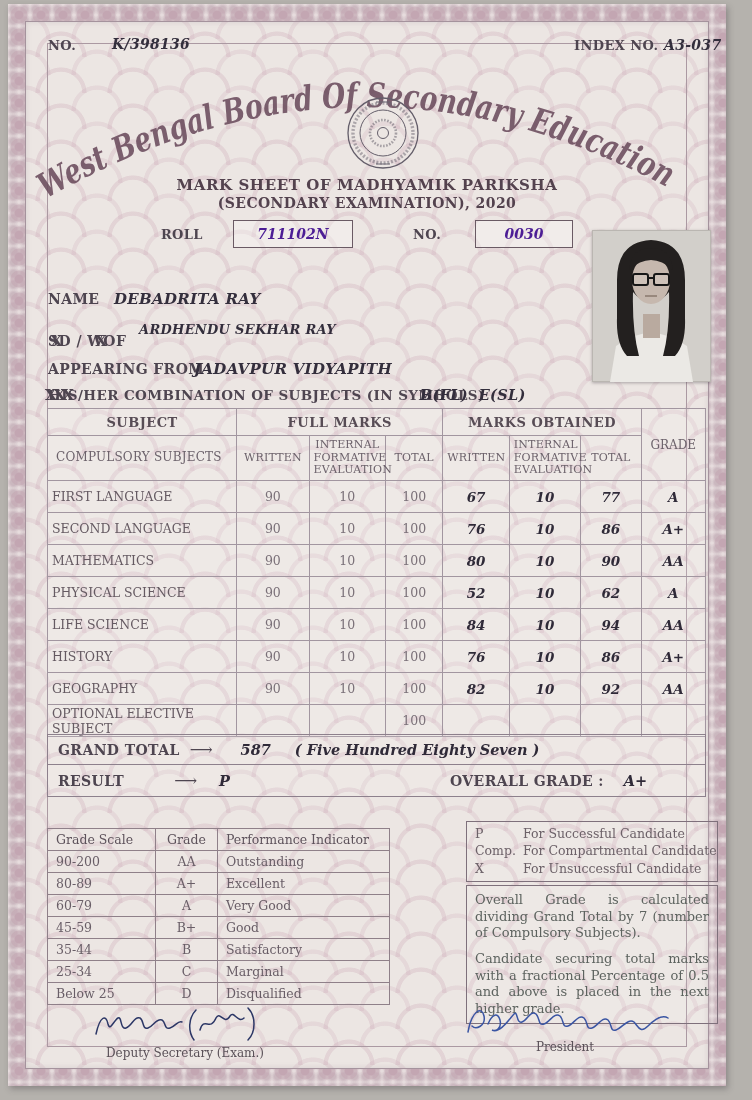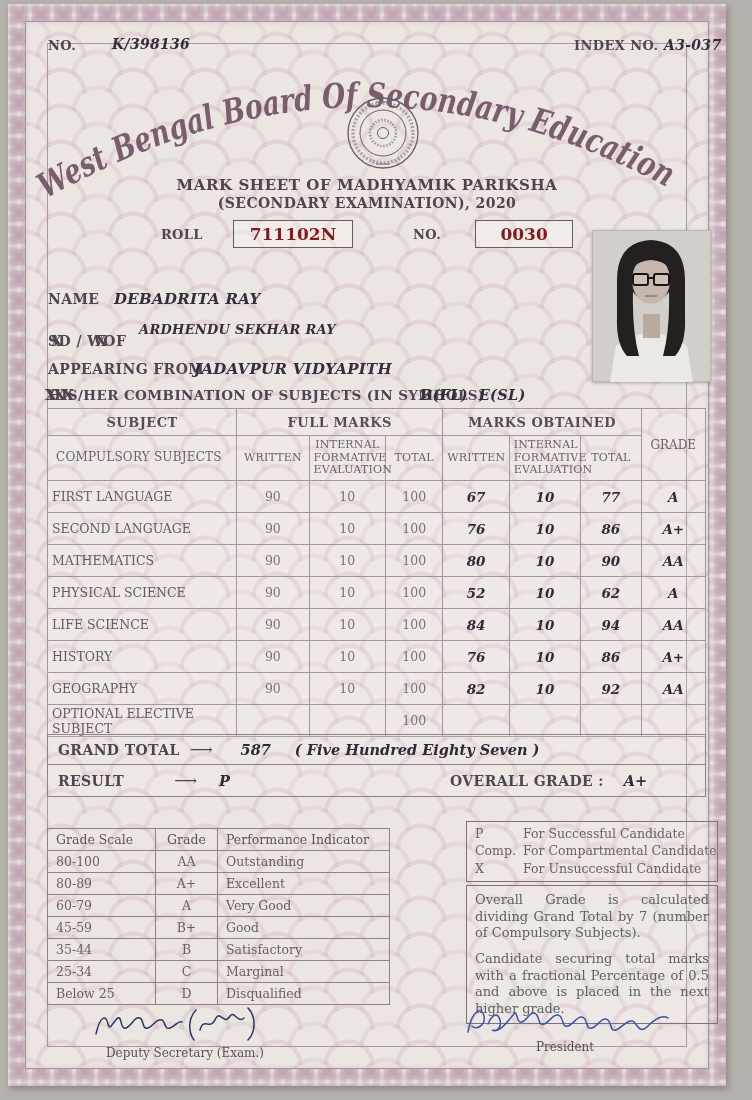--- a/index.html
+++ b/index.html
@@ -37,21 +37,21 @@
   
   .lbl{font-weight:bold;color:#4e4550;font-size:13px;letter-spacing:.4px;}
   .val{font-weight:bold;font-style:italic;color:#332e3c;font-size:14px;letter-spacing:.3px;}
   .center{text-align:center;}
 
   .sheet-title{left:0;top:172px;width:100%;font-size:15px;font-weight:bold;color:#53424e;letter-spacing:.6px;}
   .sheet-subtitle{left:0;top:191px;width:100%;font-size:14px;font-weight:bold;color:#53424e;letter-spacing:.4px;}
 
   .rollrow{left:0;top:216px;width:100%;display:flex;justify-content:center;align-items:center;gap:30px;}
   .rollbox{border:1.5px solid #6a5a64;background:rgba(255,255,255,.25);
-    font-weight:bold;color:#7f1d1d;font-size:17px;
+    font-weight:bold;font-style:italic;color:#4c1d95;font-size:14px;
     display:flex;align-items:center;justify-content:center;}
   .rollbox.b1{width:118px;height:26px;}
   .rollbox.b2{width:96px;height:26px;margin-left:4px;}
 
   
   .sx{font-weight:bold;color:#4e4550;margin:0 -4px 0 -8px;font-size:15px;}
   .his-wrap{position:relative;display:inline-block;}
   .xxx-overlay{position:absolute;left:-3px;top:-1px;font-weight:bold;color:#4e4550;letter-spacing:-3px;font-size:15px;}
 
   
@@ -293,21 +293,21 @@
         <col style="width:62px">
         <col style="width:172px">
       </colgroup>
     <tbody>
         <tr>
       <th>Grade Scale</th>
       <th style="text-align:center;">Grade</th>
       <th>Performance Indicator</th>
     </tr>
     <tr>
-      <td>80-100</td>
+      <td>90-200</td>
       <td style="text-align:center;">AA</td>
       <td>Outstanding</td>
     </tr>
     <tr>
       <td>80-89</td>
       <td style="text-align:center;">A+</td>
       <td>Excellent</td>
     </tr>
     <tr>
       <td>60-79</td>

